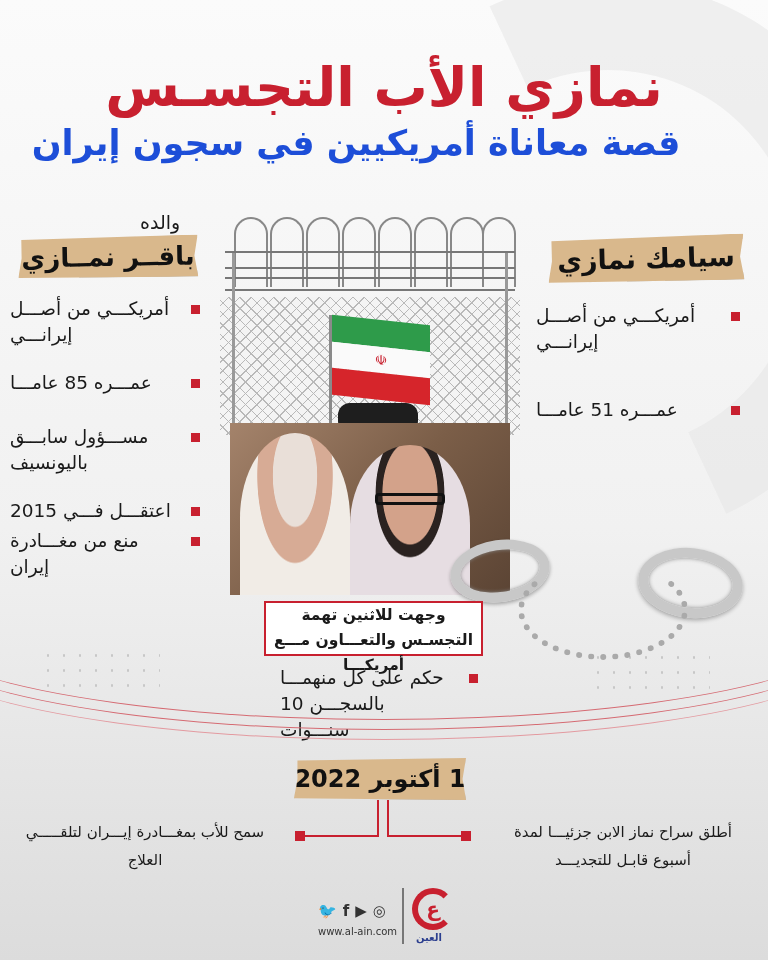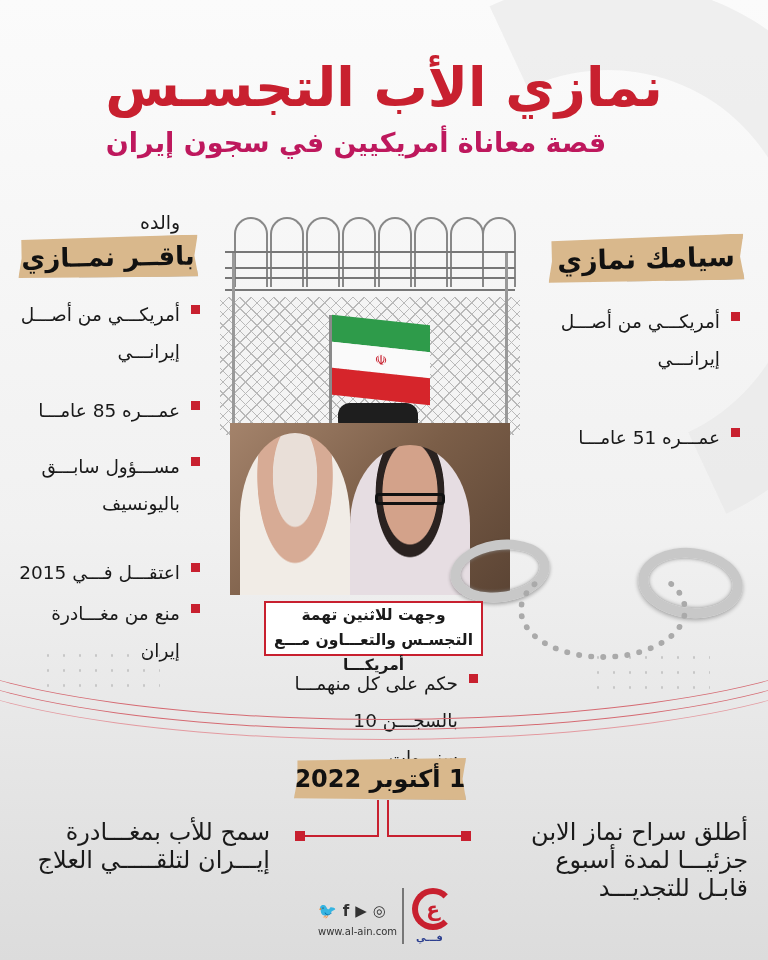--- a/index.html
+++ b/index.html
@@ -17,37 +17,37 @@
     border: 90px solid rgba(230,230,230,0.55);
     border-left-color: transparent; border-bottom-color: transparent;
     transform: rotate(20deg);
   }
   .title {
     position: absolute; top: 56px; left: 0; width: 768px; text-align: center;
     font-size: 54px; font-weight: bold; color: #c8202f; line-height: 64px;
   }
   .subtitle {
     position: absolute; top: 126px; left: 0; width: 712px; text-align: center;
-    font-size: 27px; font-weight: bold; color: #be185d; line-height: 34px;
+    font-size: 35px; font-weight: bold; color: #1d4ed8; line-height: 34px;
   }
   .tape {
     position: absolute; background: #d9b88c; color: #111;
     font-weight: bold; text-align: center;
     box-shadow: 2px 3px 4px rgba(0,0,0,0.25);
     clip-path: polygon(2% 6%, 100% 0, 98% 50%, 100% 100%, 0 96%, 2% 50%);
   }
   .father-relation {
     position: absolute; top: 211px; left: 140px; font-size: 19px;
   }
   .father-tape { top: 236px; left: 18px; width: 180px; height: 42px; font-size: 26px; line-height: 42px; transform: rotate(-1deg); }
   .son-tape { top: 236px; left: 548px; width: 196px; height: 46px; font-size: 27px; line-height: 46px; transform: rotate(-1.5deg); }
   .list { position: absolute; list-style: none; }
   .list li {
-    position: relative; font-size: 18.5px; line-height: 37px; padding-right: 22px;
-    text-align: right;
+    position: relative; font-size: 18.5px; line-height: 26px; padding-right: 22px;
+    text-align: left;
   }
   .bullet {
     position: absolute; right: 2px; top: 9px; width: 9px; height: 9px; background: #c8202f;
   }
   .father-list { top: 296px; left: 10px; width: 192px; }
   .son-list { top: 303px; left: 536px; width: 206px; }
   .photo-wrap { position: absolute; top: 205px; left: 220px; width: 300px; height: 390px; }
   .fence {
     position: absolute; top: 0; left: 0; width: 300px; height: 230px;
     background:
@@ -96,21 +96,21 @@
   .sentence { position: absolute; top: 665px; left: 280px; width: 200px; }
   .dots { position: absolute; width: 120px; height: 45px;
     background-image: radial-gradient(circle, #c7c7c7 1px, transparent 1.5px); background-size: 16px 15px; }
   .arc-line {
     position: absolute; left: -100px; width: 968px; height: 200px;
     border-radius: 50%; border-bottom: 1.5px solid #d56a72; border-top: none;
   }
   .date-tape { top: 758px; left: 294px; width: 172px; height: 42px; font-size: 24px; line-height: 42px; direction: rtl; }
   .connector { position: absolute; background: #c8202f; }
   .endpoint { position: absolute; width: 10px; height: 10px; background: #c8202f; }
-  .event { position: absolute; font-size: 24px; line-height: 28px; }
+  .event { position: absolute; font-size: 15px; line-height: 28px; text-align: center; }
   .event-right { top: 818px; left: 498px; width: 250px; }
   .event-left { top: 818px; left: 20px; width: 250px; }
   .footer { position: absolute; top: 882px; left: 318px; width: 140px; height: 60px; direction: ltr; }
   .social { position: absolute; left: 0; top: 20px; display: flex; gap: 6px; font-size: 15px; color: #333; font-weight: bold; }
   .site { position: absolute; left: 0; top: 44px; font-size: 10px; color: #333; font-family: "DejaVu Sans", sans-serif; }
   .divider { position: absolute; left: 84px; top: 6px; width: 1.5px; height: 56px; background: #777; }
   .logo { position: absolute; left: 94px; top: 6px; width: 42px; height: 42px; border-radius: 50%; border: 6px solid #c8202f; border-right-color: transparent; color: #c8202f; font-weight: bold; font-size: 20px; text-align: center; line-height: 30px; }
   .logo-text { position: absolute; left: 98px; top: 50px; font-size: 10px; color: #2c3f8f; font-weight: bold; }
 </style>
 </head>
@@ -118,22 +118,22 @@
 
 <div class="bg-arc"></div>
 
 <h1 class="title">نمازي الأب التجسـس</h1>
 <h2 class="subtitle">قصة معاناة أمريكيين في سجون إيران</h2>
 
 <div class="father-relation">والده</div>
 <div class="tape father-tape">باقــر نمــازي</div>
 <ul class="list father-list">
   <li style="margin-bottom:22px"><span class="bullet"></span><span>أمريكـــي من أصـــل إيرانـــي</span></li>
-  <li style="margin-bottom:19px"><span class="bullet"></span><span>عمـــره 85 عامـــا</span></li>
-  <li style="margin-bottom:32px"><span class="bullet"></span><span>مســـؤول سابـــق باليونسيف</span></li>
+  <li style="margin-bottom:28px"><span class="bullet"></span><span>عمـــره 85 عامـــا</span></li>
+  <li style="margin-bottom:22px"><span class="bullet"></span><span>مســـؤول سابـــق باليونسيف</span></li>
   <li style="margin-bottom:4px"><span class="bullet"></span><span>اعتقـــل فـــي 2015</span></li>
   <li><span class="bullet"></span><span>منع من مغـــادرة إيران</span></li>
 </ul>
 <div class="dots" style="top:648px;left:40px"></div>
 
 <div class="tape son-tape">سيامك نمازي</div>
 <ul class="list son-list">
   <li style="margin-bottom:42px"><span class="bullet"></span><span>أمريكـــي من أصـــل إيرانـــي</span></li>
   <li style="margin-bottom:52px"><span class="bullet"></span><span>عمـــره 51 عامـــا</span></li>
 </ul>
@@ -197,14 +197,14 @@
 <div class="footer">
   <div class="social">
     <span>🐦</span>
     <span>f</span>
     <span>▶</span>
     <span>◎</span>
   </div>
   <div class="site">www.al-ain.com</div>
   <div class="divider"></div>
   <div class="logo">ع</div>
-  <div class="logo-text">فـــي</div>
+  <div class="logo-text">العين</div>
 </div>
 
 </body></html>

